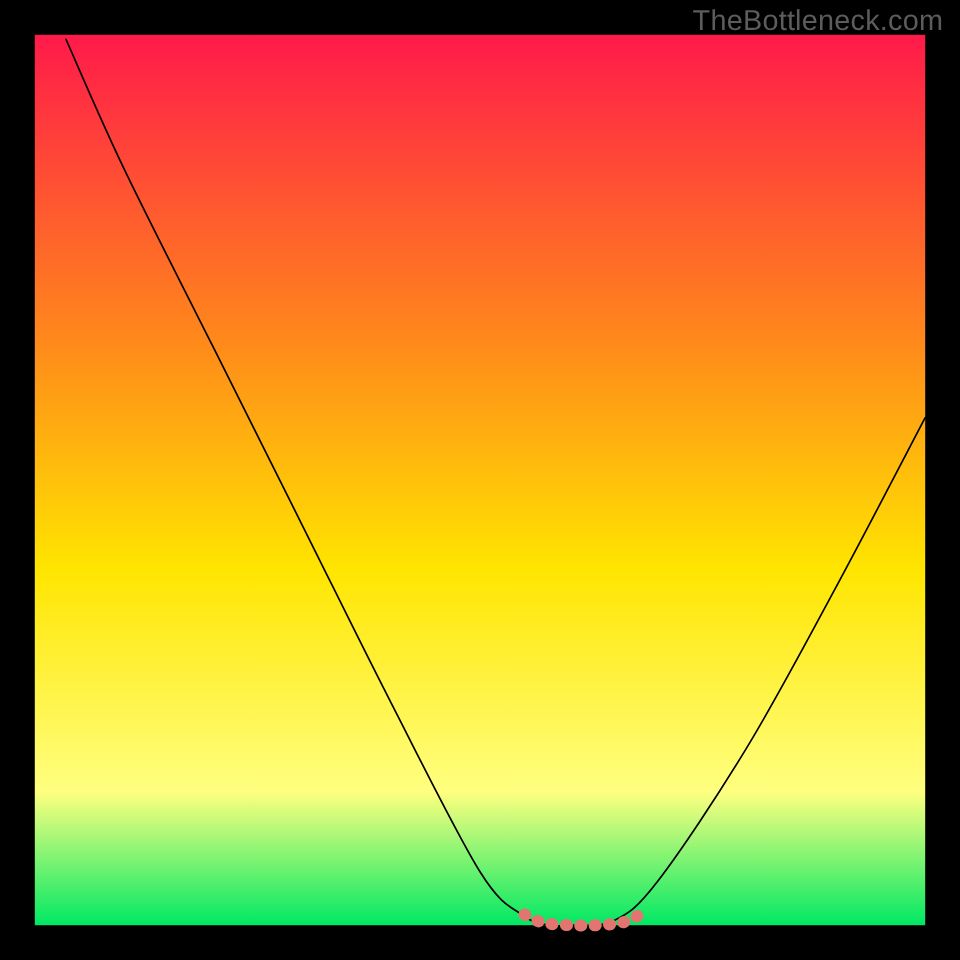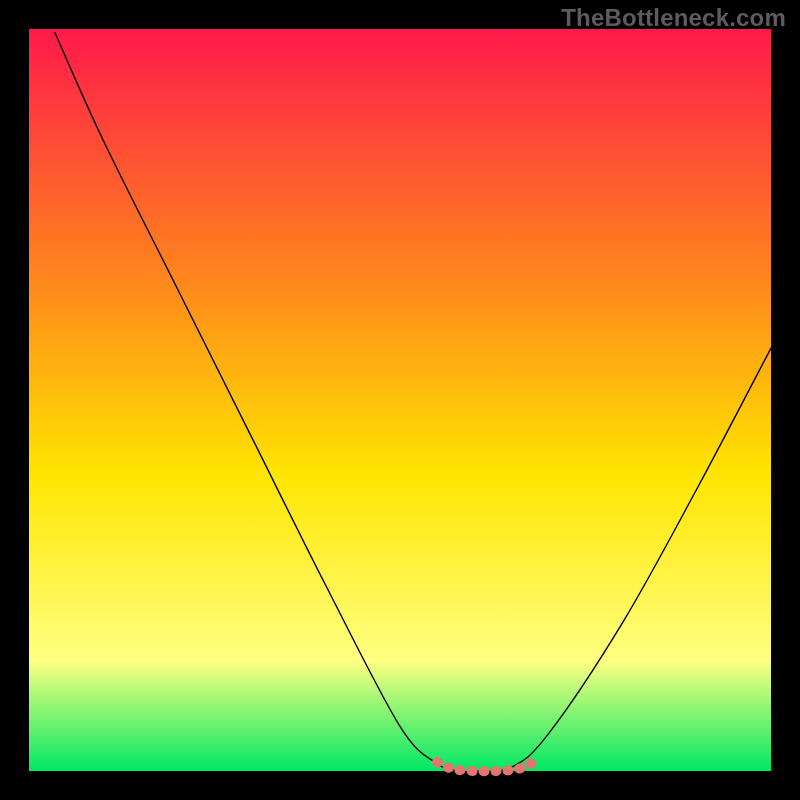--- a/index.html
+++ b/index.html
@@ -16,21 +16,21 @@
     width: 800px;
     height: 800px;
     background: #000;
   }
   .watermark {
     position: absolute;
     top: 4px;
     right: 14px;
     color: #5c5c5c;
     font-size: 24px;
-    font-weight: 700;
+    font-weight: 400;
     z-index: 3;
     letter-spacing: 0.2px;
   }
   svg {
     position: absolute;
     top: 0;
     left: 0;
     display: block;
   }
 </style>

